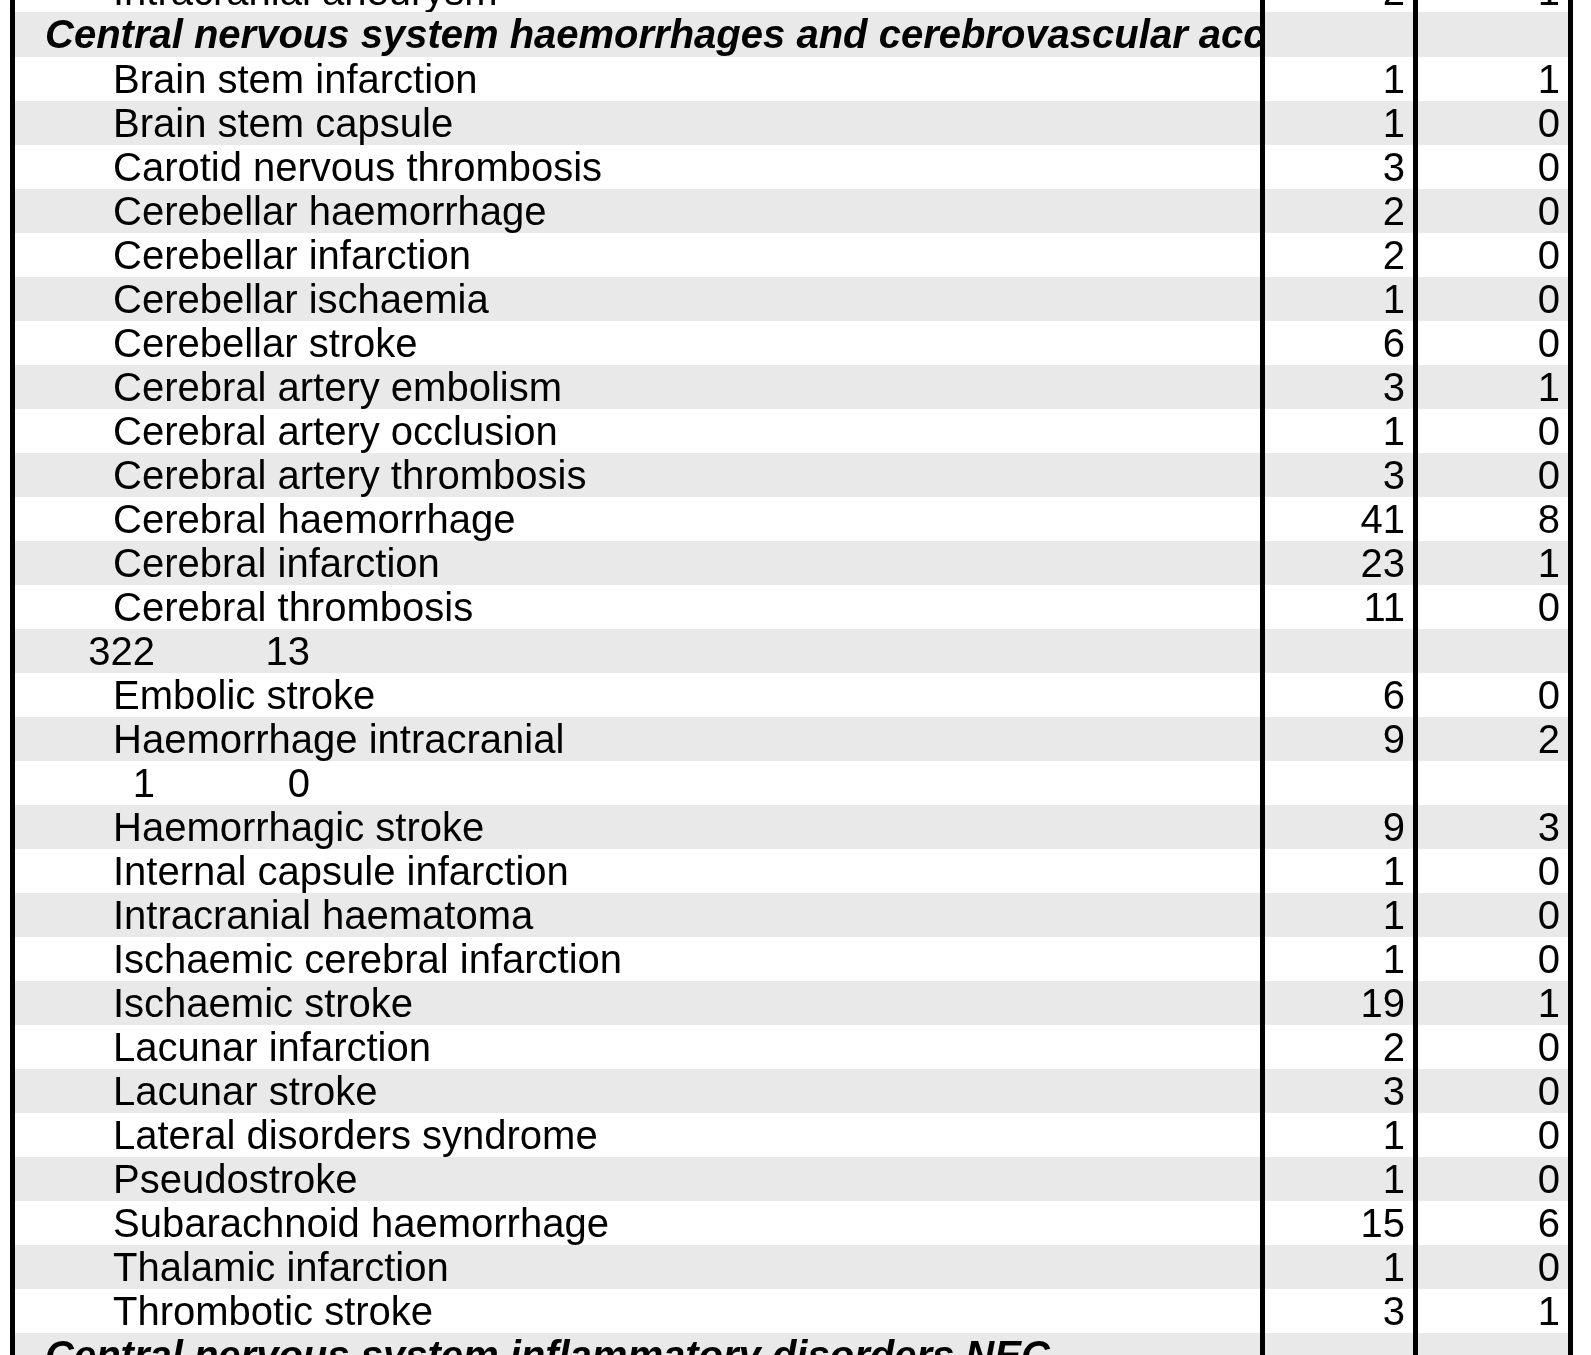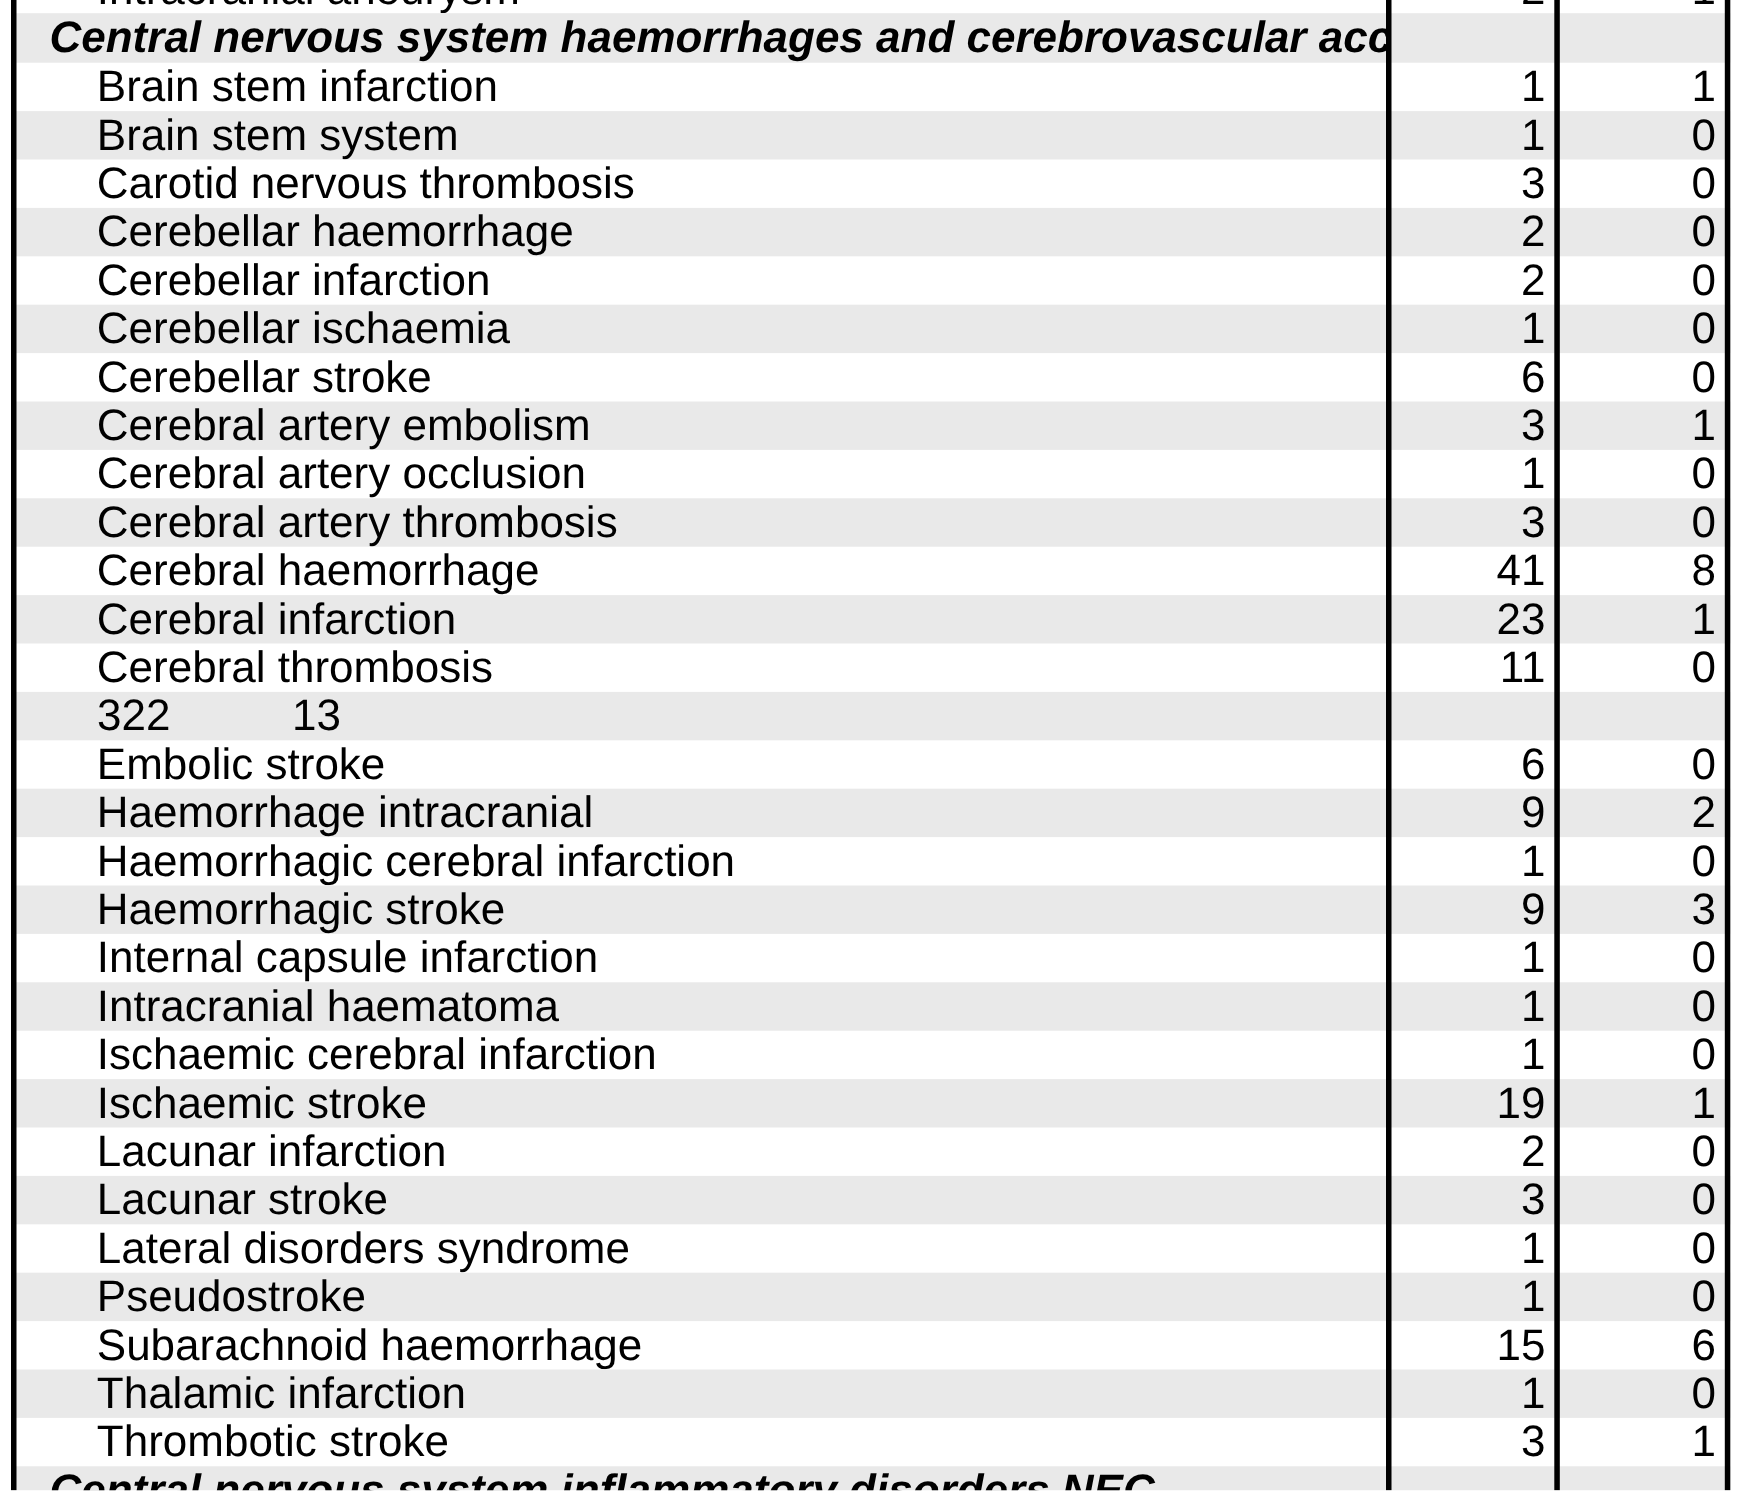--- a/index.html
+++ b/index.html
@@ -39,21 +39,21 @@
     align-items: stretch;
     font-size: 40px;
     white-space: nowrap;
     overflow: hidden;
   }
   .band.shaded { background: #e9e9e9; }
 
   .cell-term {
     width: 1250px;
     box-sizing: border-box;
-    padding-left: 78px;
+    padding-left: 103px;
     overflow: hidden;
   }
   .cell-head {
     width: 1250px;
     box-sizing: border-box;
     padding-left: 35px;
     font-weight: bold;
     font-style: italic;
     overflow: hidden;
   }
@@ -93,21 +93,21 @@
     <div class="cell-num-b"></div>
   </div>
 
   <div id="rows-container">
       <div class="band data-row">
         <div class="cell-term">Brain stem infarction</div>
         <div class="cell-num-a">1</div>
         <div class="cell-num-b">1</div>
       </div>
       <div class="band data-row shaded">
-        <div class="cell-term">Brain stem system</div>
+        <div class="cell-term">Brain stem capsule</div>
         <div class="cell-num-a">1</div>
         <div class="cell-num-b">0</div>
       </div>
       <div class="band data-row">
         <div class="cell-term">Carotid nervous thrombosis</div>
         <div class="cell-num-a">3</div>
         <div class="cell-num-b">0</div>
       </div>
       <div class="band data-row shaded">
         <div class="cell-term">Cerebellar haemorrhage</div>
@@ -167,21 +167,20 @@
         <div class="cell-term">Embolic stroke</div>
         <div class="cell-num-a">6</div>
         <div class="cell-num-b">0</div>
       </div>
       <div class="band data-row shaded">
         <div class="cell-term">Haemorrhage intracranial</div>
         <div class="cell-num-a">9</div>
         <div class="cell-num-b">2</div>
       </div>
       <div class="band data-row">
-        <div class="cell-term">Haemorrhagic cerebral infarction</div>
         <div class="cell-num-a">1</div>
         <div class="cell-num-b">0</div>
       </div>
       <div class="band data-row shaded">
         <div class="cell-term">Haemorrhagic stroke</div>
         <div class="cell-num-a">9</div>
         <div class="cell-num-b">3</div>
       </div>
       <div class="band data-row">
         <div class="cell-term">Internal capsule infarction</div>

